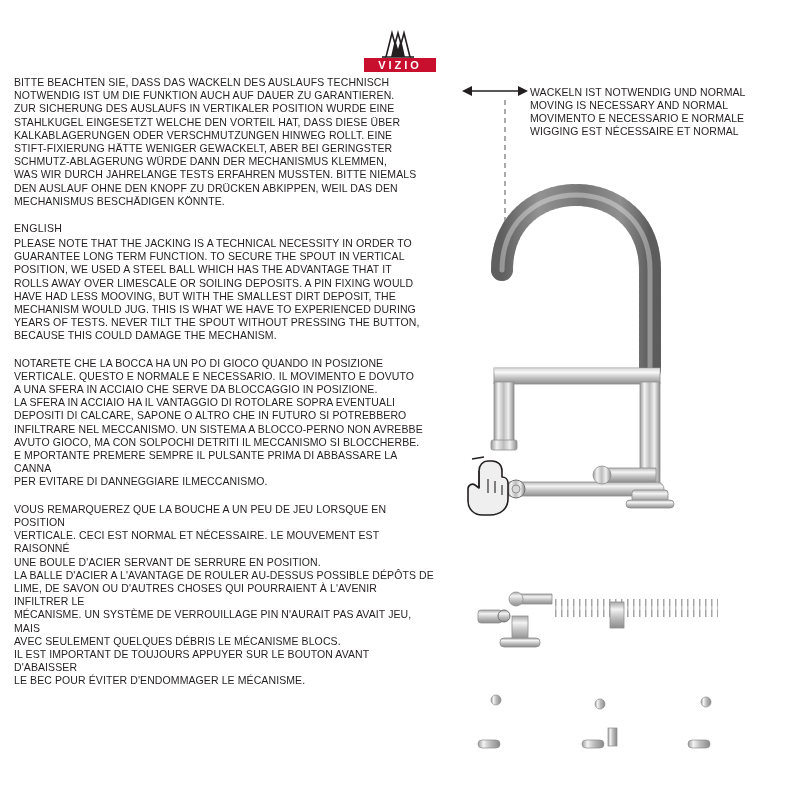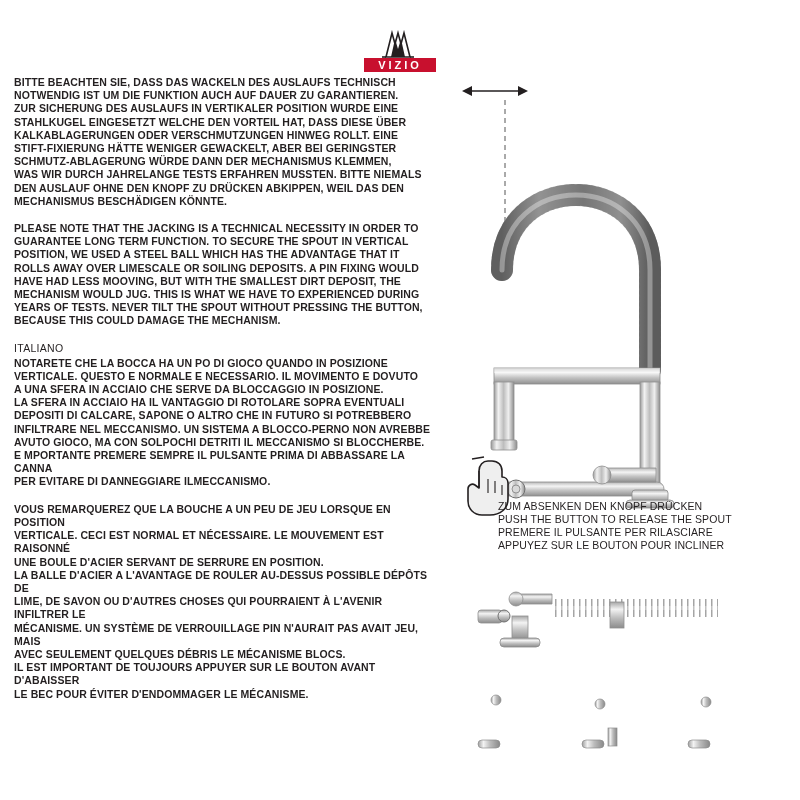--- a/index.html
+++ b/index.html
@@ -62,21 +62,20 @@
     letter-spacing: 0.3px;
     margin-bottom: 3px;
     text-transform: uppercase;
   }
   .lang-body {
     font-size: 10.5px;
     line-height: 13.2px;
     letter-spacing: 0.1px;
     text-transform: uppercase;
     white-space: pre-line;
-    font-weight: bold;
   }
 
   
   .right-col {
     position: absolute;
     left: 440px;
     top: 60px;
     width: 356px;
     height: 720px;
   }
@@ -171,32 +170,32 @@
 STAHLKUGEL EINGESETZT WELCHE DEN VORTEIL HAT, DASS DIESE ÜBER
 KALKABLAGERUNGEN ODER VERSCHMUTZUNGEN HINWEG ROLLT. EINE
 STIFT-FIXIERUNG HÄTTE WENIGER GEWACKELT, ABER BEI GERINGSTER
 SCHMUTZ-ABLAGERUNG WÜRDE DANN DER MECHANISMUS KLEMMEN,
 WAS WIR DURCH JAHRELANGE TESTS ERFAHREN MUSSTEN. BITTE NIEMALS
 DEN AUSLAUF OHNE DEN KNOPF ZU DRÜCKEN ABKIPPEN, WEIL DAS DEN
 MECHANISMUS BESCHÄDIGEN KÖNNTE.</div>
     </div>
 
     <div class="block">
+      <div class="lang-title">ENGLISH</div>
       <div class="lang-body">PLEASE NOTE THAT THE JACKING IS A TECHNICAL NECESSITY IN ORDER TO
 GUARANTEE LONG TERM FUNCTION. TO SECURE THE SPOUT IN VERTICAL
 POSITION, WE USED A STEEL BALL WHICH HAS THE ADVANTAGE THAT IT
 ROLLS AWAY OVER LIMESCALE OR SOILING DEPOSITS. A PIN FIXING WOULD
 HAVE HAD LESS MOOVING, BUT WITH THE SMALLEST DIRT DEPOSIT, THE
 MECHANISM WOULD JUG. THIS IS WHAT WE HAVE TO EXPERIENCED DURING
 YEARS OF TESTS. NEVER TILT THE SPOUT WITHOUT PRESSING THE BUTTON,
 BECAUSE THIS COULD DAMAGE THE MECHANISM.</div>
     </div>
 
     <div class="block">
-      <div class="lang-title">ITALIANO</div>
       <div class="lang-body">NOTARETE CHE LA BOCCA HA UN PO DI GIOCO QUANDO IN POSIZIONE
 VERTICALE. QUESTO E NORMALE E NECESSARIO. IL MOVIMENTO  E DOVUTO
 A UNA SFERA IN ACCIAIO CHE SERVE DA BLOCCAGGIO IN POSIZIONE.
 LA SFERA IN ACCIAIO HA IL VANTAGGIO DI ROTOLARE SOPRA EVENTUALI
 DEPOSITI DI CALCARE, SAPONE O ALTRO CHE IN FUTURO SI POTREBBERO
 INFILTRARE NEL MECCANISMO.  UN SISTEMA A BLOCCO-PERNO NON AVREBBE
 AVUTO GIOCO, MA CON SOLPOCHI DETRITI IL MECCANISMO SI BLOCCHERBE.
 E MPORTANTE PREMERE SEMPRE IL PULSANTE PRIMA DI ABBASSARE LA CANNA
 PER EVITARE DI DANNEGGIARE ILMECCANISMO.</div>
     </div>
@@ -218,20 +217,24 @@
   <div class="right-col">
 
     <div class="arrow-wrap">
       <svg viewBox="0 0 66 18" width="66" height="18">
         <line x1="8" y1="9" x2="58" y2="9" stroke="#231f20" stroke-width="1.4"></line>
         <polygon points="0,9 10,4 10,14" fill="#231f20"></polygon>
         <polygon points="66,9 56,4 56,14" fill="#231f20"></polygon>
       </svg>
     </div>
 
+    <div class="note-top">WACKELN IST NOTWENDIG UND NORMAL
+MOVING IS NECESSARY AND NORMAL
+MOVIMENTO E NECESSARIO E NORMALE
+WIGGING EST NÉCESSAIRE ET NORMAL</div>
 
     <div class="faucet-main">
       <svg viewBox="0 0 250 460" width="250" height="460">
         <defs>
           <linearGradient id="chrome" x1="0" y1="0" x2="1" y2="0">
             <stop offset="0%" stop-color="#9a9a9a"></stop>
             <stop offset="22%" stop-color="#f2f2f2"></stop>
             <stop offset="48%" stop-color="#bdbdbd"></stop>
             <stop offset="72%" stop-color="#efefef"></stop>
             <stop offset="100%" stop-color="#8d8d8d"></stop>
@@ -282,24 +285,20 @@
 
     <div class="hand-icon">
       <svg viewBox="0 0 52 62" width="52" height="62">
         <path d="M30 6 C36 6 40 10 40 16 L40 22 C43 22 46 24 46 28 L46 44 C46 54 38 60 28 60 L20 60 C12 60 6 54 6 46 L6 34 C6 30 10 28 13 30 L17 33 L17 16 C17 10 21 6 26 6 Z" fill="#efefef" stroke="#231f20" stroke-width="1.6" stroke-linejoin="round"></path>
         <path d="M17 33 L17 16" stroke="#231f20" stroke-width="1.2"></path>
         <path d="M26 24 L26 38 M33 26 L33 38 M40 30 L40 40" stroke="#231f20" stroke-width="1.1" fill="none"></path>
         <path d="M10 4 L22 2" stroke="#231f20" stroke-width="1.4"></path>
       </svg>
     </div>
 
-    <div class="note-button">ZUM ABSENKEN DEN KNOPF DRÜCKEN
-PUSH THE BUTTON TO RELEASE THE SPOUT
-PREMERE IL PULSANTE PER RILASCIARE
-APPUYEZ SUR LE BOUTON POUR INCLINER</div>
 
     <div class="faucet-side">
       <svg viewBox="0 0 290 90" width="290" height="90">
         <defs>
           <linearGradient id="chromeH2" x1="0" y1="0" x2="0" y2="1">
             <stop offset="0%" stop-color="#a6a6a6"></stop>
             <stop offset="28%" stop-color="#f3f3f3"></stop>
             <stop offset="62%" stop-color="#bdbdbd"></stop>
             <stop offset="100%" stop-color="#8c8c8c"></stop>
           </linearGradient>

